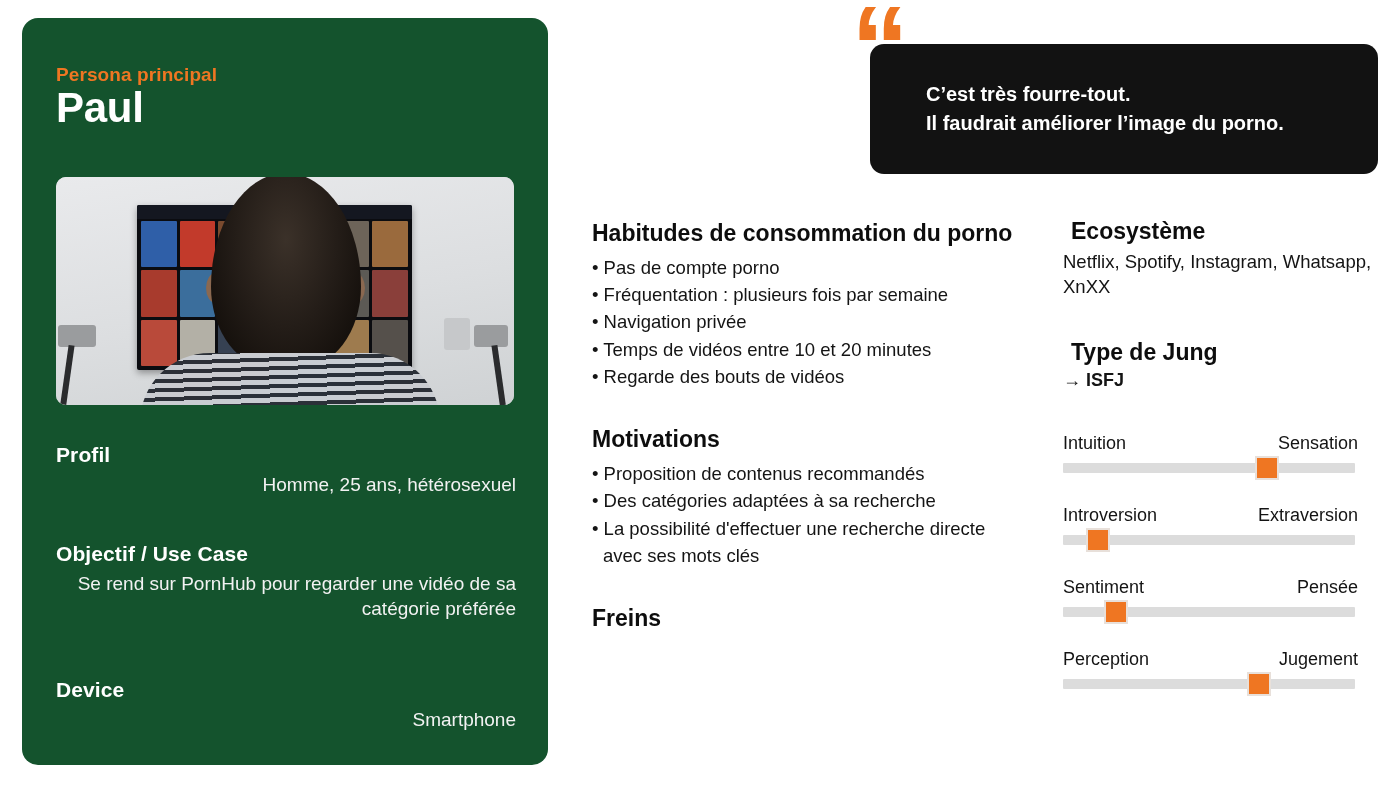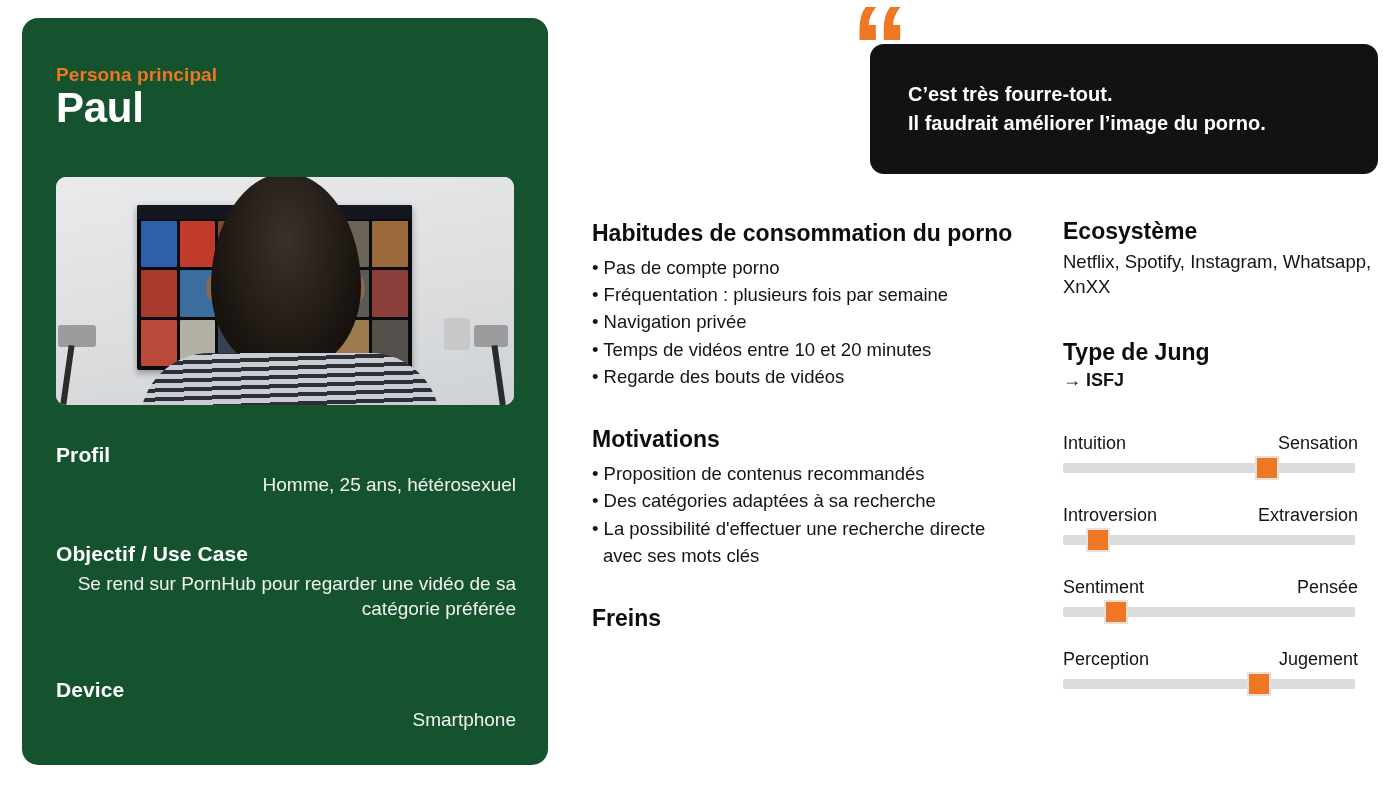--- a/index.html
+++ b/index.html
@@ -102,21 +102,21 @@
     color: #ef7622; font-size: 116px; font-weight: bold;
     font-family: "Liberation Sans", sans-serif;
     line-height: 1; letter-spacing: -4px;
     z-index: 2;
   }
   .quote-bubble {
     position: absolute; left: 22px; top: 30px;
     width: 508px; height: 130px;
     background: #121212; border-radius: 14px;
     z-index: 1;
-    padding: 0 38px;
+    padding: 0 56px;
     display: flex; flex-direction: column; justify-content: center;
   }
   .quote-bubble p {
     color:#ffffff; font-size: 20px; font-weight: bold; line-height: 1.47;
   }
 
   
   .col-mid { position: absolute; left: 592px; top: 214px; width: 430px; }
   .sec { margin-bottom: 28px; }
   .sec h2 {
@@ -125,21 +125,21 @@
   }
   .sec ul { list-style: none; }
   .sec li {
     color:#141414; font-size: 18.5px; line-height: 1.47;
     text-indent: -11px; padding-left: 11px;
   }
 
   
   .col-right { position: absolute; left: 1063px; top: 218px; width: 310px; }
   .col-right h2 {
-    color:#0d0d0d; font-size: 23px; font-weight: bold; margin-bottom: 4px;
+    color:#0d0d0d; font-size: 23px; font-weight: bold; margin-bottom: 4px; margin-left: 8px;
   }
   .col-right p.body { color:#141414; font-size: 18.5px; line-height: 1.36; }
   .jung-title { margin-top: 40px; }
   .jung-type { font-size: 18px; font-weight: bold; color:#141414; margin-top: 4px; }
 
   .sliders { position: absolute; left: 1063px; top: 433px; width: 295px; }
   .slider { margin-bottom: 32px; position: relative; }
   .slider-labels {
     display:flex; justify-content: space-between;
     font-size: 18px; color:#141414; margin-bottom: 9px;

